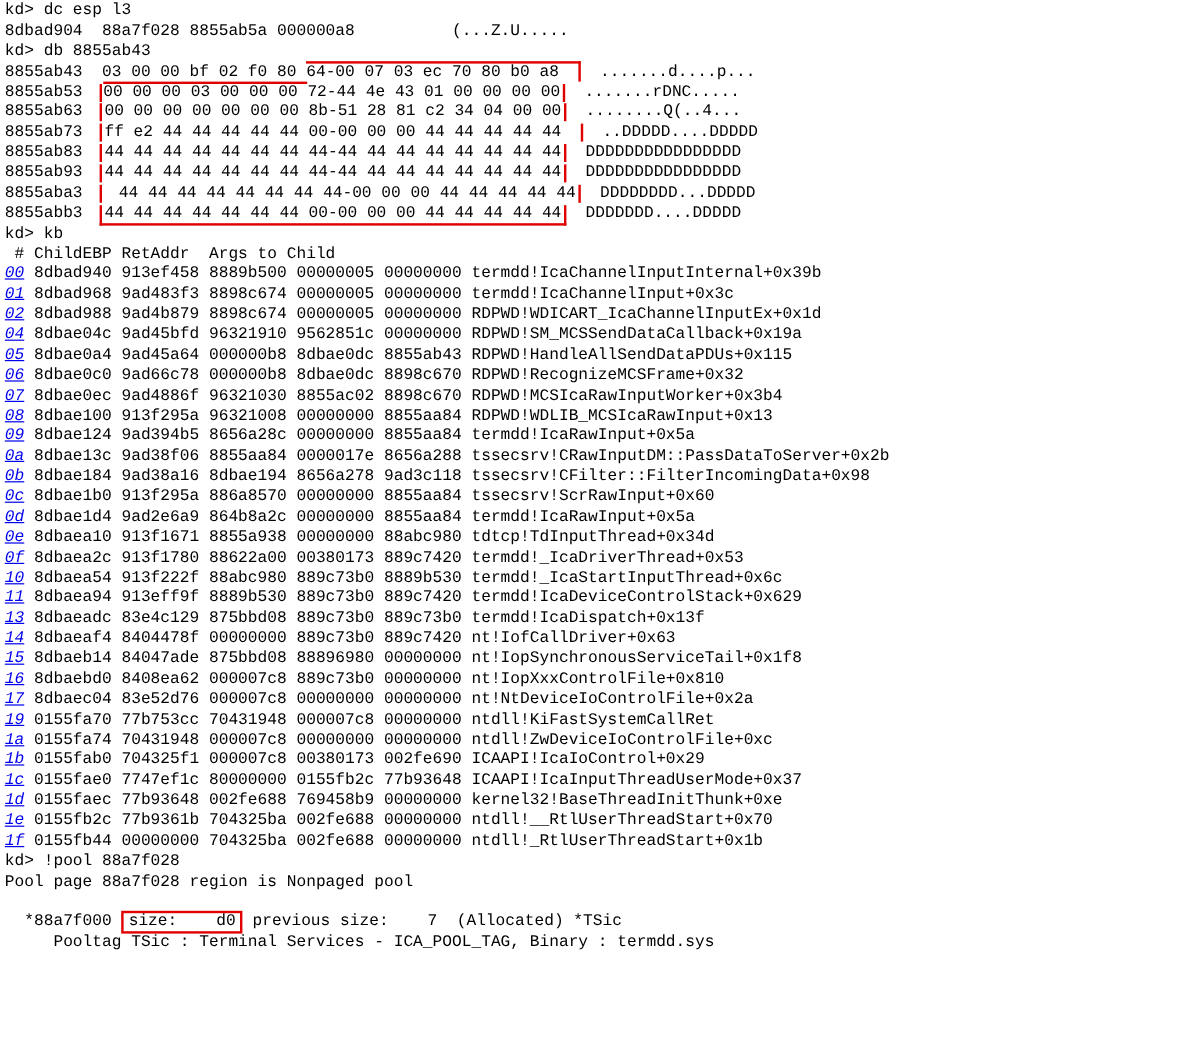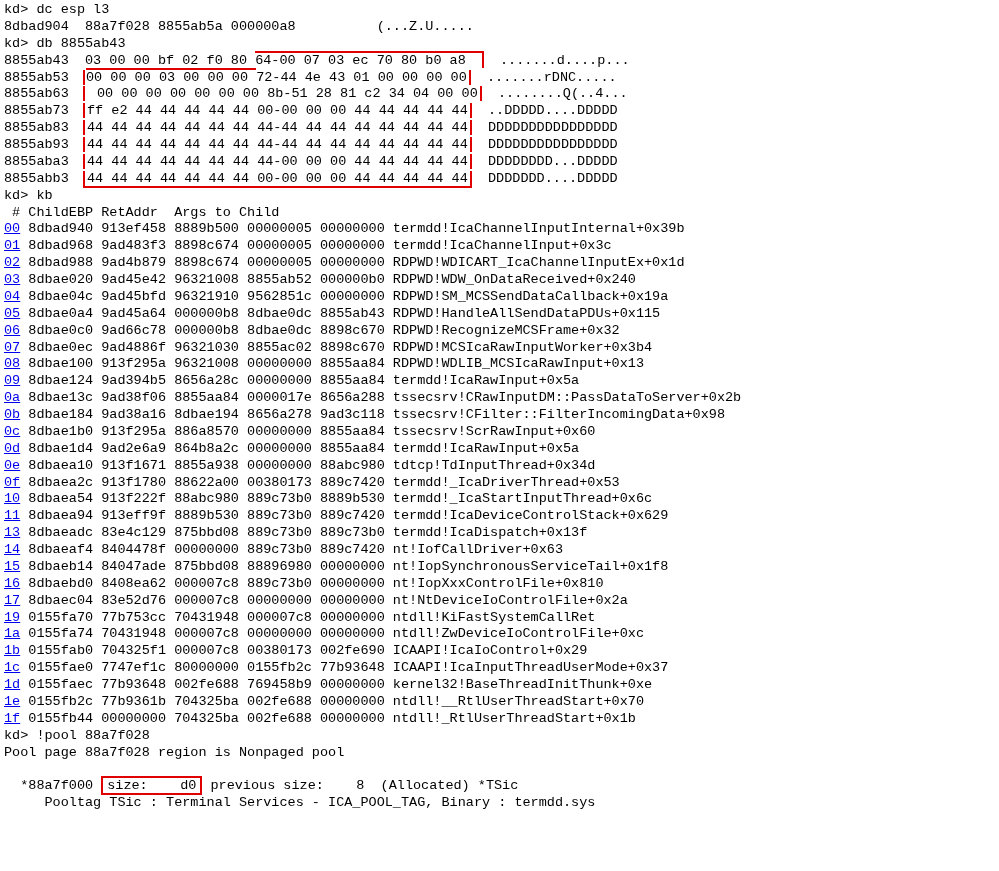--- a/index.html
+++ b/index.html
@@ -8,50 +8,49 @@
     font-family: "Courier New", monospace;
     font-size: 13.5px;
     line-height: 1.25;
     color: #000000;
     width: 999px;
     height: 871px;
     overflow: hidden;
     padding: 2px 4px;
   }
   .line { white-space: pre; position: relative; }
-  .link { color: #0000ee; text-decoration: underline; cursor: pointer; }
+  .link { color: #0000ee; text-decoration: underline; cursor: pointer; font-style: italic; }
   .addr { display: inline-block; }
   .sizebox { border: 2px solid #e00000; padding: 0 4px; text-align: center; }
 </style>
 </head>
 <body>
 
 <div class="line">kd&gt; dc esp l3</div>
 <div class="line">8dbad904  88a7f028 8855ab5a 000000a8          (...Z.U.....</div>
 
 <div class="line">kd&gt; db 8855ab43</div>
 
 <div id="hexrows">
     <div class="line"><span class="addr">8855ab43  </span><span>03 00 00 bf 02 f0 80 </span><span style="border-top: 2px solid rgb(224, 0, 0); border-right: 2px solid rgb(224, 0, 0); padding-right: 16px;">64-00 07 03 ec 70 80 b0 a8</span><span>  .......d....p...</span></div>
     <div class="line"><span class="addr">8855ab53  </span><span style="border-left: 2px solid rgb(224, 0, 0); border-right: 2px solid rgb(224, 0, 0); padding-left: 1px; padding-right: 2px; margin-left: -2px;"><span style="border-top: 2px solid rgb(224, 0, 0);">00 00 00 03 00 00 00 </span><span>72-44 4e 43 01 00 00 00 00</span></span><span>  .......rDNC.....</span></div>
-    <div class="line"><span class="addr">8855ab63  </span><span style="border-left: 2px solid rgb(224, 0, 0); border-right: 2px solid rgb(224, 0, 0); padding-left: 12px; padding-right: 2px; margin-left: -2px;">00 00 00 00 00 00 00 8b-51 28 81 c2 34 04 00 00</span><span>  ........Q(..4...</span></div>
-    <div class="line"><span class="addr">8855ab73  </span><span style="border-left: 2px solid rgb(224, 0, 0); border-right: 2px solid rgb(224, 0, 0); padding-left: 2px; padding-right: 2px; margin-left: -2px; text-align: center;">ff e2 44 44 44 44 44 00-00 00 00 44 44 44 44 44</span><span>  ..DDDDD....DDDDD</span></div>
+    <div class="line"><span class="addr">8855ab63  </span><span style="border-left: 2px solid rgb(224, 0, 0); border-right: 2px solid rgb(224, 0, 0); padding-left: 2px; padding-right: 2px; margin-left: -2px;">00 00 00 00 00 00 00 8b-51 28 81 c2 34 04 00 00</span><span>  ........Q(..4...</span></div>
+    <div class="line"><span class="addr">8855ab73  </span><span style="border-left: 2px solid rgb(224, 0, 0); border-right: 2px solid rgb(224, 0, 0); padding-left: 2px; padding-right: 16px; margin-left: -2px; text-align: center;">ff e2 44 44 44 44 44 00-00 00 00 44 44 44 44 44</span><span>  ..DDDDD....DDDDD</span></div>
     <div class="line"><span class="addr">8855ab83  </span><span style="border-left: 2px solid rgb(224, 0, 0); border-right: 2px solid rgb(224, 0, 0); padding-left: 2px; padding-right: 2px; margin-left: -2px;">44 44 44 44 44 44 44 44-44 44 44 44 44 44 44 44</span><span>  DDDDDDDDDDDDDDDD</span></div>
     <div class="line"><span class="addr">8855ab93  </span><span style="border-left: 2px solid rgb(224, 0, 0); border-right: 2px solid rgb(224, 0, 0); padding-left: 2px; padding-right: 2px; margin-left: -2px;">44 44 44 44 44 44 44 44-44 44 44 44 44 44 44 44</span><span>  DDDDDDDDDDDDDDDD</span></div>
-    <div class="line"><span class="addr">8855aba3  </span><span style="border-left: 2px solid rgb(224, 0, 0); border-right: 2px solid rgb(224, 0, 0); padding-left: 2px; padding-right: 2px; margin-left: -2px;">44 44 44 44 44 44 44 44-00 00 00 44 44 44 44 44</span><span>  DDDDDDDD...DDDDD</span></div>
+    <div class="line"><span class="addr">8855aba3  </span><span style="border-left: 2px solid rgb(224, 0, 0); border-right: 2px solid rgb(224, 0, 0); padding-left: 14px; padding-right: 2px; margin-left: -2px;">44 44 44 44 44 44 44 44-00 00 00 44 44 44 44 44</span><span>  DDDDDDDD...DDDDD</span></div>
     <div class="line"><span class="addr">8855abb3  </span><span style="border-left: 2px solid rgb(224, 0, 0); border-right: 2px solid rgb(224, 0, 0); padding-left: 2px; padding-right: 2px; margin-left: -2px; border-bottom: 2px solid rgb(224, 0, 0);">44 44 44 44 44 44 44 00-00 00 00 44 44 44 44 44</span><span>  DDDDDDD....DDDDD</span></div>
   </div>
 
 <div class="line">kd&gt; kb</div>
 <div class="line"> # ChildEBP RetAddr  Args to Child</div>
 <div id="stackrows">
     <div class="line"><span class="link">00</span><span> 8dbad940 913ef458 8889b500 00000005 00000000 termdd!IcaChannelInputInternal+0x39b</span></div>
     <div class="line"><span class="link">01</span><span> 8dbad968 9ad483f3 8898c674 00000005 00000000 termdd!IcaChannelInput+0x3c</span></div>
     <div class="line"><span class="link">02</span><span> 8dbad988 9ad4b879 8898c674 00000005 00000000 RDPWD!WDICART_IcaChannelInputEx+0x1d</span></div>
-    <div class="line"><span class="link">03</span><span> 8dbae020 9ad45e42 96321008 8855ab52 000000b0 RDPWD!WDW_OnDataReceived+0x240</span></div>
     <div class="line"><span class="link">04</span><span> 8dbae04c 9ad45bfd 96321910 9562851c 00000000 RDPWD!SM_MCSSendDataCallback+0x19a</span></div>
     <div class="line"><span class="link">05</span><span> 8dbae0a4 9ad45a64 000000b8 8dbae0dc 8855ab43 RDPWD!HandleAllSendDataPDUs+0x115</span></div>
     <div class="line"><span class="link">06</span><span> 8dbae0c0 9ad66c78 000000b8 8dbae0dc 8898c670 RDPWD!RecognizeMCSFrame+0x32</span></div>
     <div class="line"><span class="link">07</span><span> 8dbae0ec 9ad4886f 96321030 8855ac02 8898c670 RDPWD!MCSIcaRawInputWorker+0x3b4</span></div>
     <div class="line"><span class="link">08</span><span> 8dbae100 913f295a 96321008 00000000 8855aa84 RDPWD!WDLIB_MCSIcaRawInput+0x13</span></div>
     <div class="line"><span class="link">09</span><span> 8dbae124 9ad394b5 8656a28c 00000000 8855aa84 termdd!IcaRawInput+0x5a</span></div>
     <div class="line"><span class="link">0a</span><span> 8dbae13c 9ad38f06 8855aa84 0000017e 8656a288 tssecsrv!CRawInputDM::PassDataToServer+0x2b</span></div>
     <div class="line"><span class="link">0b</span><span> 8dbae184 9ad38a16 8dbae194 8656a278 9ad3c118 tssecsrv!CFilter::FilterIncomingData+0x98</span></div>
     <div class="line"><span class="link">0c</span><span> 8dbae1b0 913f295a 886a8570 00000000 8855aa84 tssecsrv!ScrRawInput+0x60</span></div>
     <div class="line"><span class="link">0d</span><span> 8dbae1d4 9ad2e6a9 864b8a2c 00000000 8855aa84 termdd!IcaRawInput+0x5a</span></div>
@@ -70,15 +69,15 @@
     <div class="line"><span class="link">1c</span><span> 0155fae0 7747ef1c 80000000 0155fb2c 77b93648 ICAAPI!IcaInputThreadUserMode+0x37</span></div>
     <div class="line"><span class="link">1d</span><span> 0155faec 77b93648 002fe688 769458b9 00000000 kernel32!BaseThreadInitThunk+0xe</span></div>
     <div class="line"><span class="link">1e</span><span> 0155fb2c 77b9361b 704325ba 002fe688 00000000 ntdll!__RtlUserThreadStart+0x70</span></div>
     <div class="line"><span class="link">1f</span><span> 0155fb44 00000000 704325ba 002fe688 00000000 ntdll!_RtlUserThreadStart+0x1b</span></div>
   </div>
 
 <div class="line">kd&gt; !pool 88a7f028</div>
 <div class="line">Pool page 88a7f028 region is Nonpaged pool</div>
 
 <div class="line">
-  <span>*88a7f000 </span><span class="sizebox">size:    d0</span><span> previous size:    8  (Allocated) *TSic</span>
+  <span>*88a7f000 </span><span class="sizebox">size:    d0</span><span> previous size:    7  (Allocated) *TSic</span>
 </div>
 <div class="line">     Pooltag TSic : Terminal Services - ICA_POOL_TAG, Binary : termdd.sys</div>
 
 </body></html>

